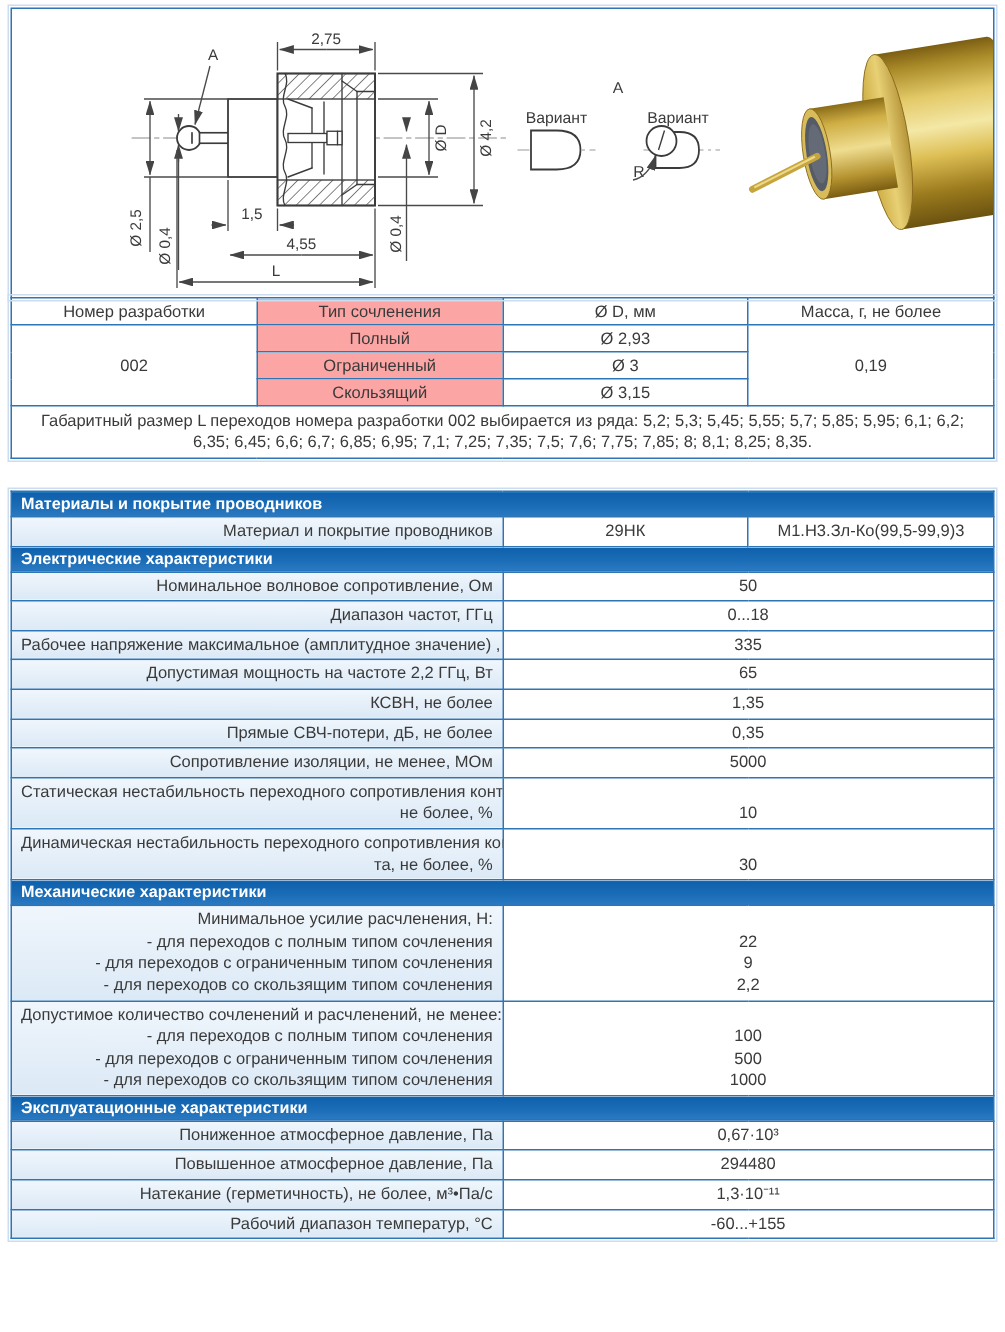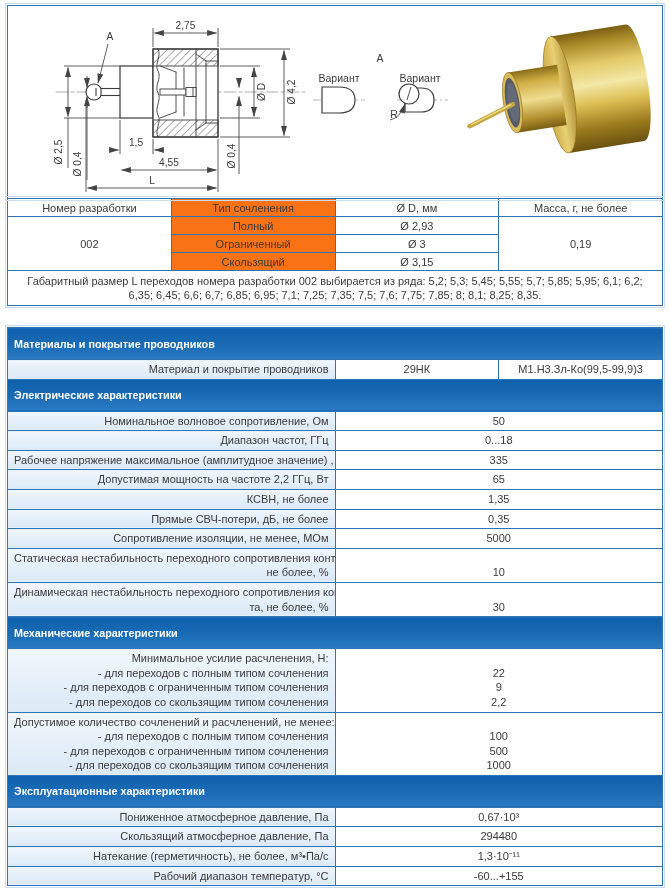--- a/index.html
+++ b/index.html
@@ -13,20 +13,21 @@
   .page { padding: 5px 7px 8px 7px; }
 
   
   .figure-box {
     border: 1.5px solid #2E75B6;
     outline: 1px solid #CBDDEF;
     outline-offset: 1px;
     height: 194px;
     background: #fff;
     overflow: hidden;
+    padding-left: 32px;
   }
   .figure-box svg { display: block; }
 
   
   table {
     border-collapse: collapse;
     width: 100%;
     table-layout: fixed;
     outline: 1px solid #CBDDEF;
     outline-offset: 1px;
@@ -39,35 +40,35 @@
     padding: 1px 4px;
     overflow: hidden;
   }
   .spec-table { margin-top: -1px; }
   .spec-table th {
     font-weight: normal;
     height: 18px;
     text-align: center;
   }
   .spec-table td { text-align: center; height: 18px; }
-  .type-col { background: #f97316; }
+  .type-col { background: #fca5a5; }
   .note-cell {
     line-height: 14px;
     padding: 3px 14px;
     text-align: center;
     height: auto;
   }
 
   .char-table { margin-top: 21px; }
   .sec-cell {
     background: linear-gradient(180deg, #0F60AC 0%, #1A6CB6 55%, #2B7AC3 100%);
     color: #fff;
     font-weight: bold;
     font-size: 10.8px;
-    height: 32px;
+    height: 17px;
     padding: 1px 6px;
     text-align: left;
   }
   .lbl-cell {
     background: linear-gradient(180deg, #F0F6FC 0%, #DBE9F6 100%);
     text-align: right;
     padding: 2px 6px;
     vertical-align: middle;
   }
   .val-cell { text-align: center; vertical-align: middle; margin-top: 28px; }
@@ -403,21 +404,21 @@
         <tr>
           <td class="lbl-cell">
             <div class="ln">Пониженное атмосферное давление, Па</div>
           </td>
           <td colspan="2" class="val-cell">
             <div class="ln">0,67·10³</div>
           </td>
         </tr>
         <tr>
           <td class="lbl-cell">
-            <div class="ln">Скользящий атмосферное давление, Па</div>
+            <div class="ln">Повышенное атмосферное давление, Па</div>
           </td>
           <td colspan="2" class="val-cell">
             <div class="ln">294480</div>
           </td>
         </tr>
         <tr>
           <td class="lbl-cell">
             <div class="ln">Натекание (герметичность), не более, м³•Па/с</div>
           </td>
           <td colspan="2" class="val-cell">

